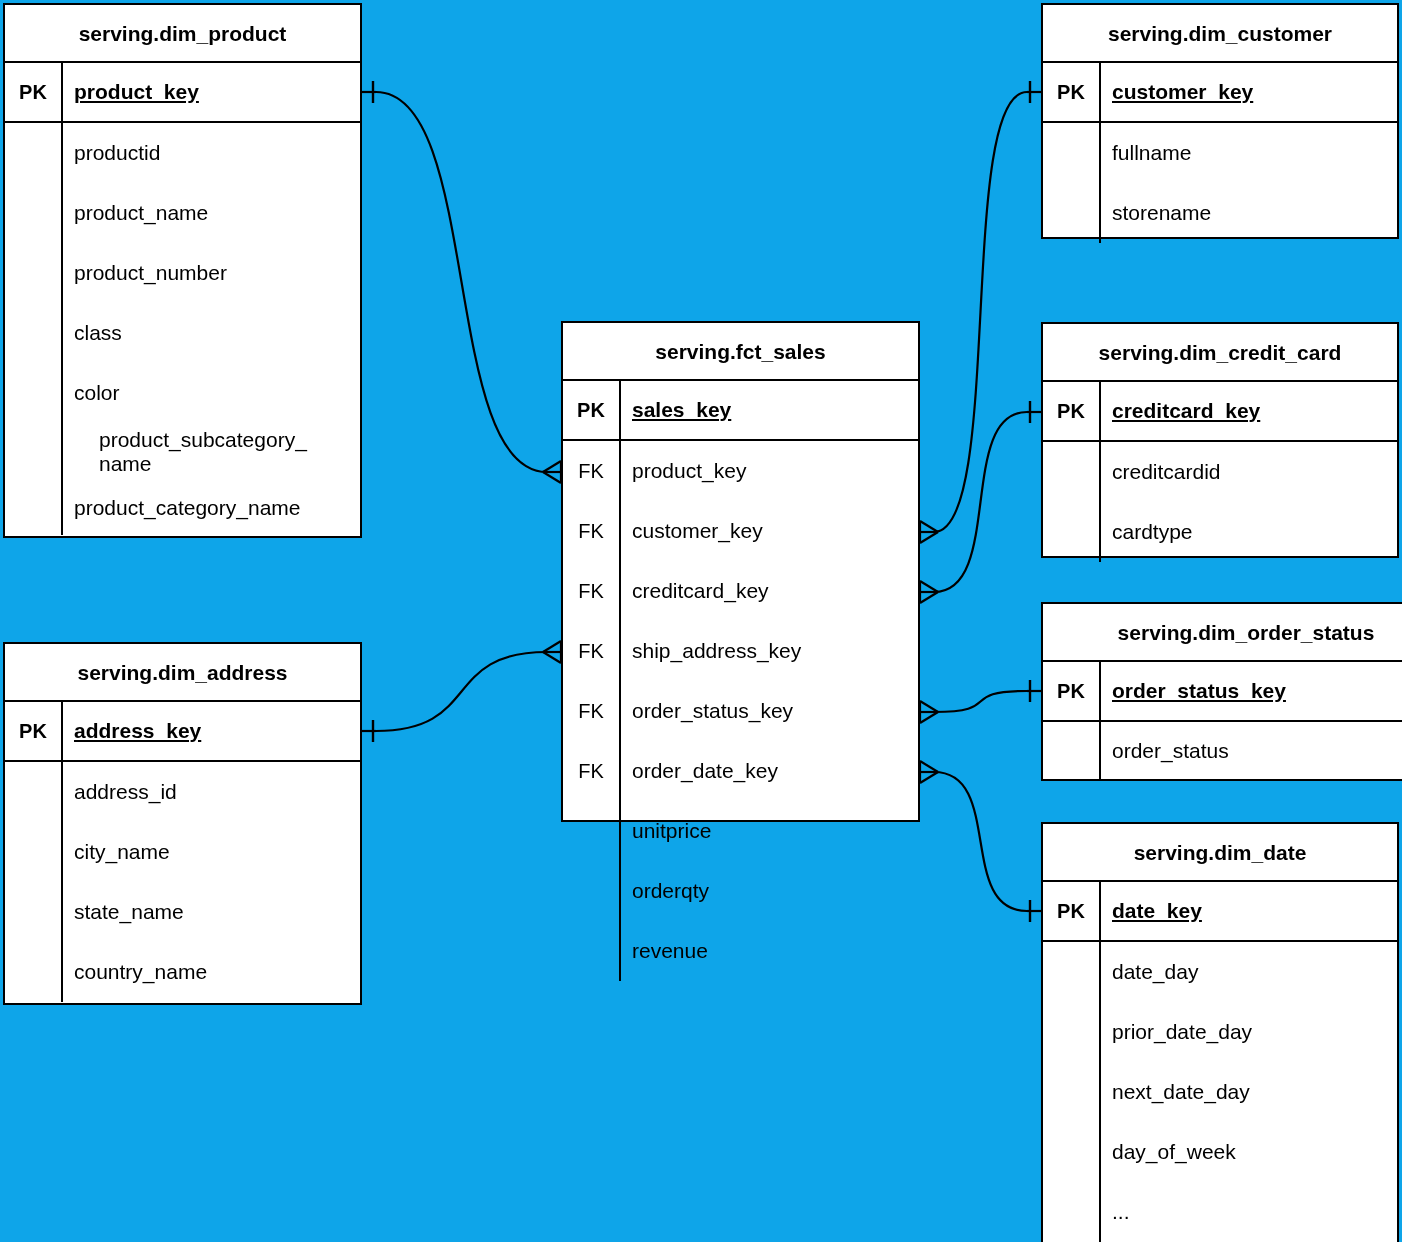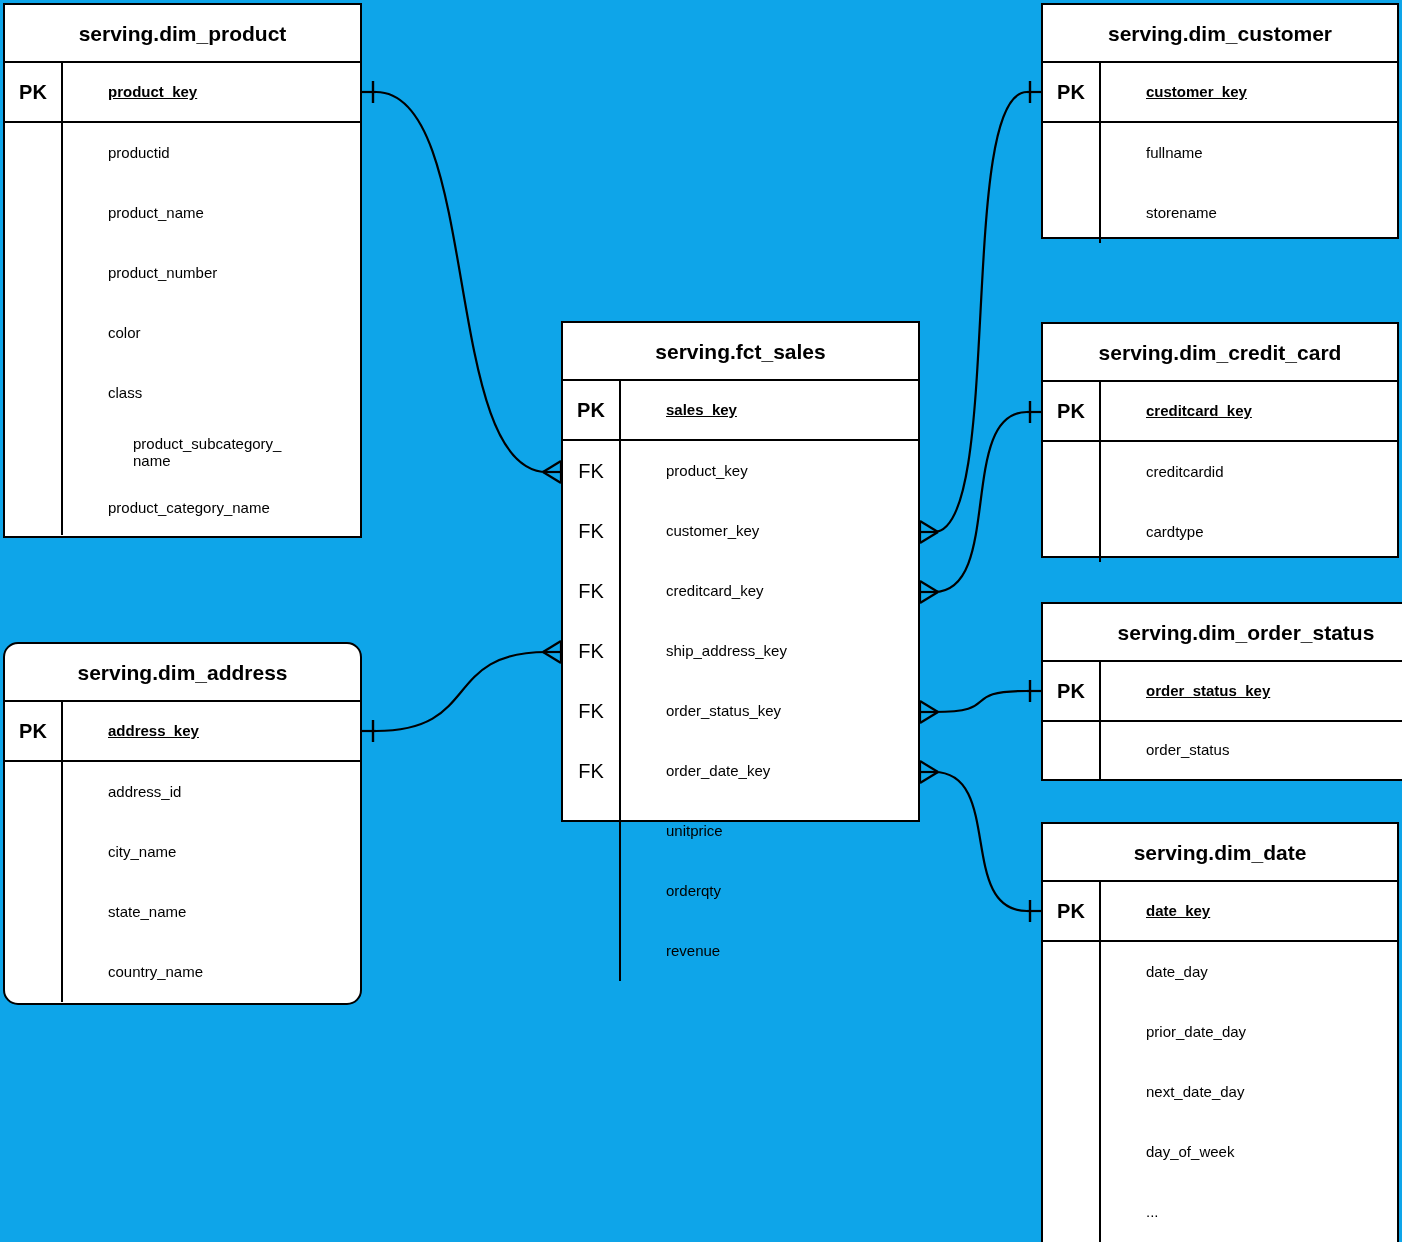--- a/index.html
+++ b/index.html
@@ -68,23 +68,22 @@
     text-align: right;
   }
   .keycol.fkcol {
     font-weight: normal;
   }
   .attrcol {
     box-sizing: border-box;
     flex: 1 1 auto;
     padding-left: 11px;
     padding-right: 6px;
-    font-size: 15px;
+    font-size: 21px;
     line-height: 1.22;
-    margin-left: 34px;
   }
   .attrcol.key-name {
     font-weight: bold;
     text-decoration: underline;
   }
   .fields {
     display: flex;
     flex-direction: column;
   }
   .fields .row {
@@ -171,39 +170,39 @@
       <div class="row">
           <div class="keycol"></div>
           <div class="attrcol">product_name</div>
         </div>
       <div class="row">
           <div class="keycol"></div>
           <div class="attrcol">product_number</div>
         </div>
       <div class="row">
           <div class="keycol"></div>
+          <div class="attrcol">class</div>
+        </div>
+      <div class="row">
+          <div class="keycol"></div>
           <div class="attrcol">color</div>
-        </div>
-      <div class="row">
-          <div class="keycol"></div>
-          <div class="attrcol">class</div>
         </div>
       <div class="row tight" style="min-height:58px;">
           <div class="keycol"></div>
           <div class="attrcol" style="white-space:pre-line;">product_subcategory_
 name</div>
         </div>
       <div class="row" style="min-height:54px;">
           <div class="keycol"></div>
           <div class="attrcol">product_category_name</div>
         </div>
     </div>
   </div>
 
-  <div class="entity" style="left:3px; top:642px; width:359px; height:363px;border-radius:15px;">
+  <div class="entity" style="left:3px; top:642px; width:359px; height:363px;">
     <div class="entity-title">serving.dim_address</div>
     <div class="row pk-row" style="min-height:60px;">
       <div class="keycol">PK</div>
       <div class="attrcol key-name">address_key</div>
     </div>
     <div class="fields">
       <div class="row">
           <div class="keycol"></div>
           <div class="attrcol">address_id</div>
         </div>

